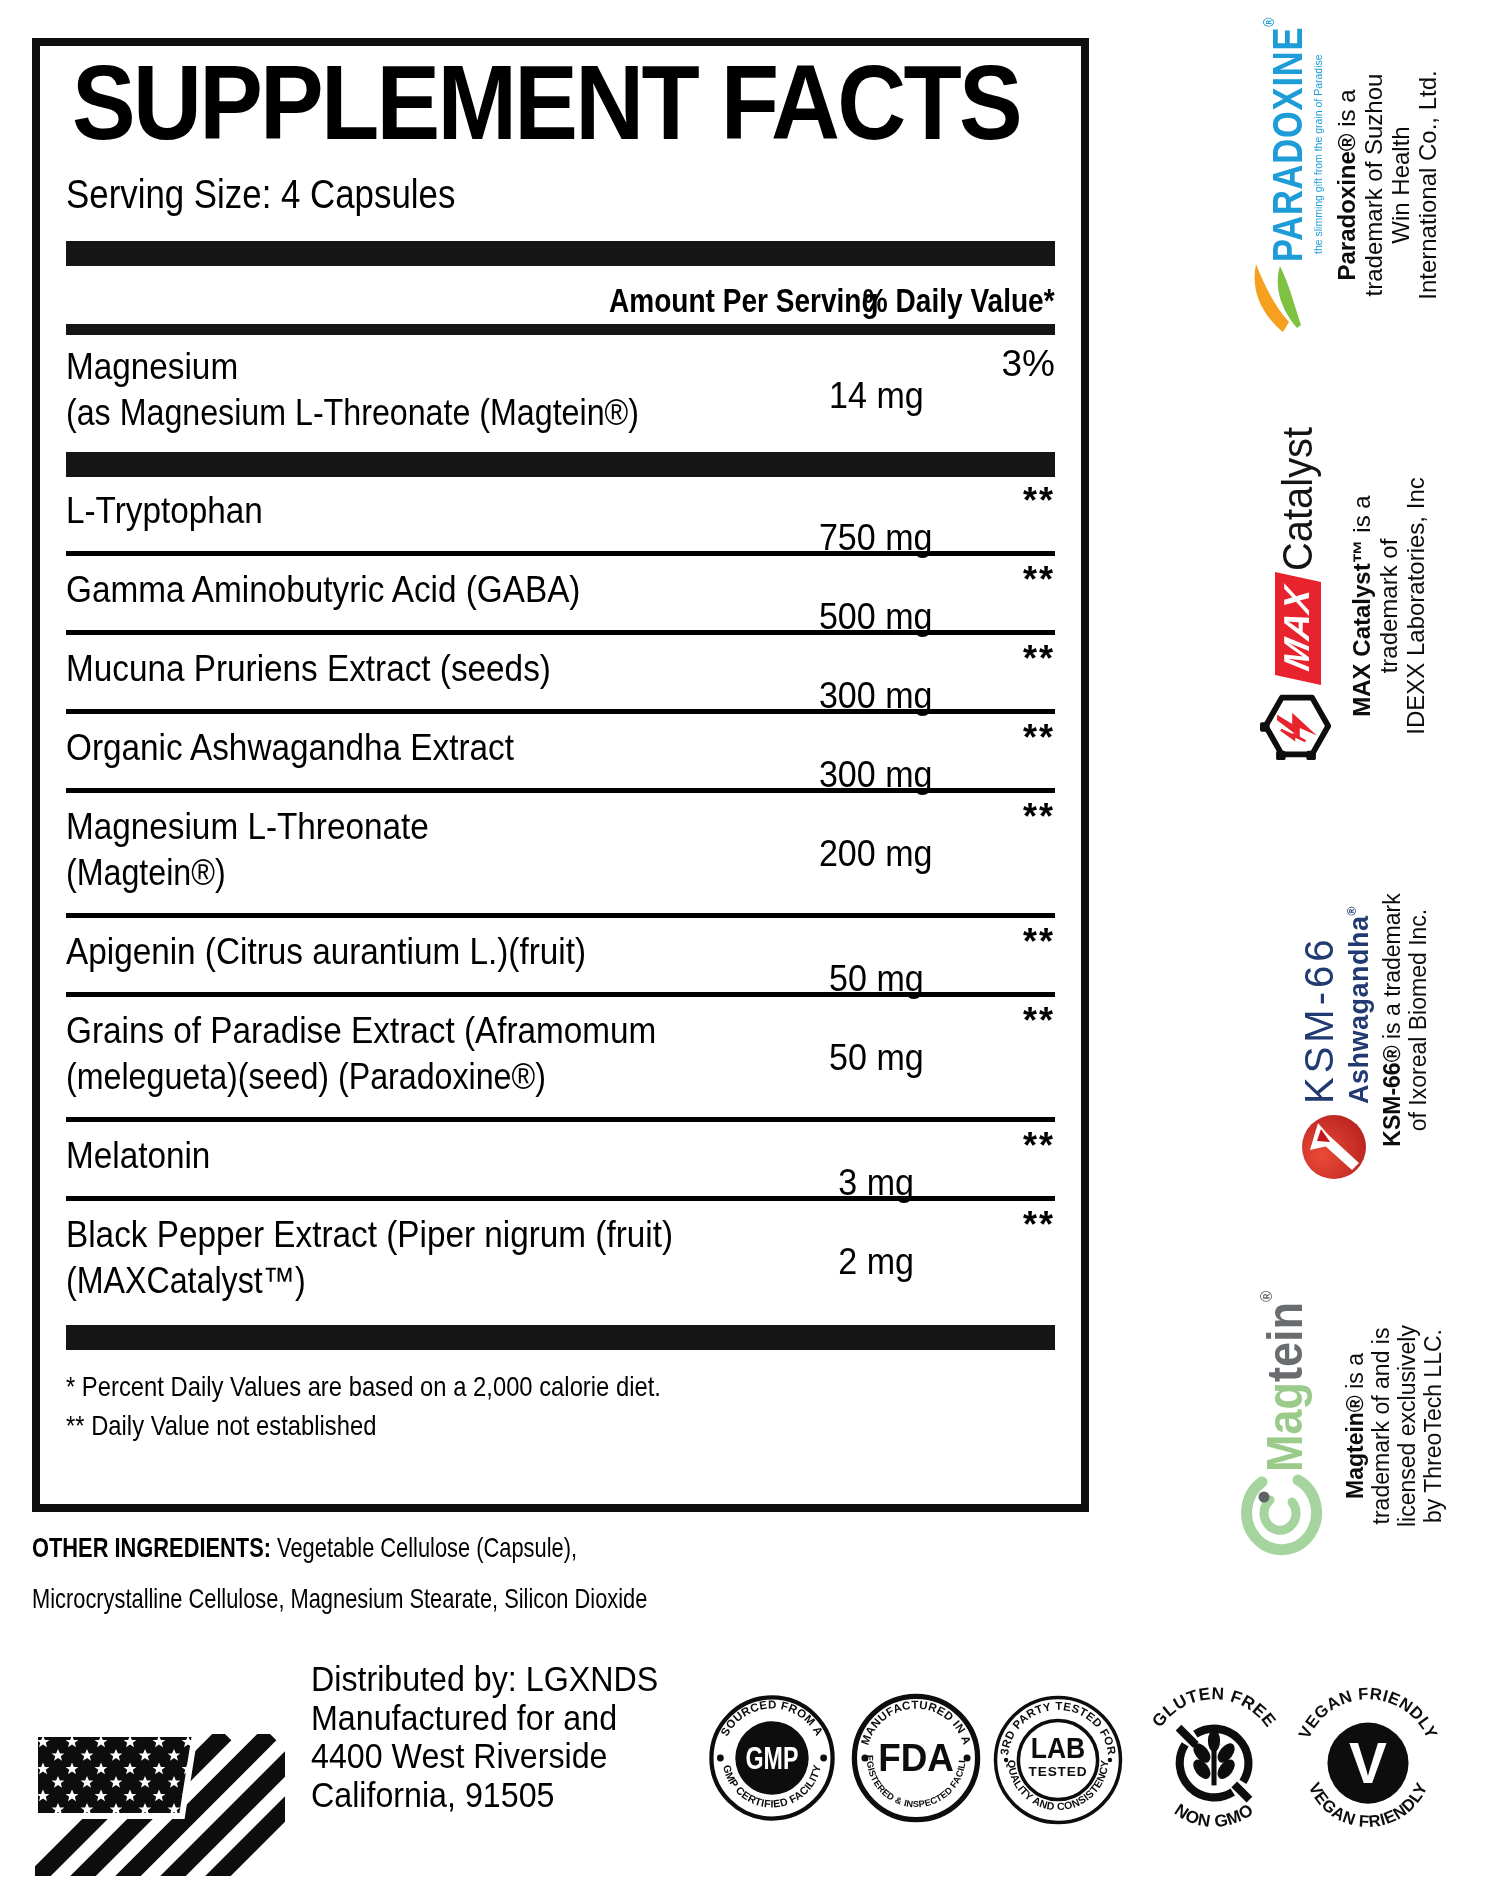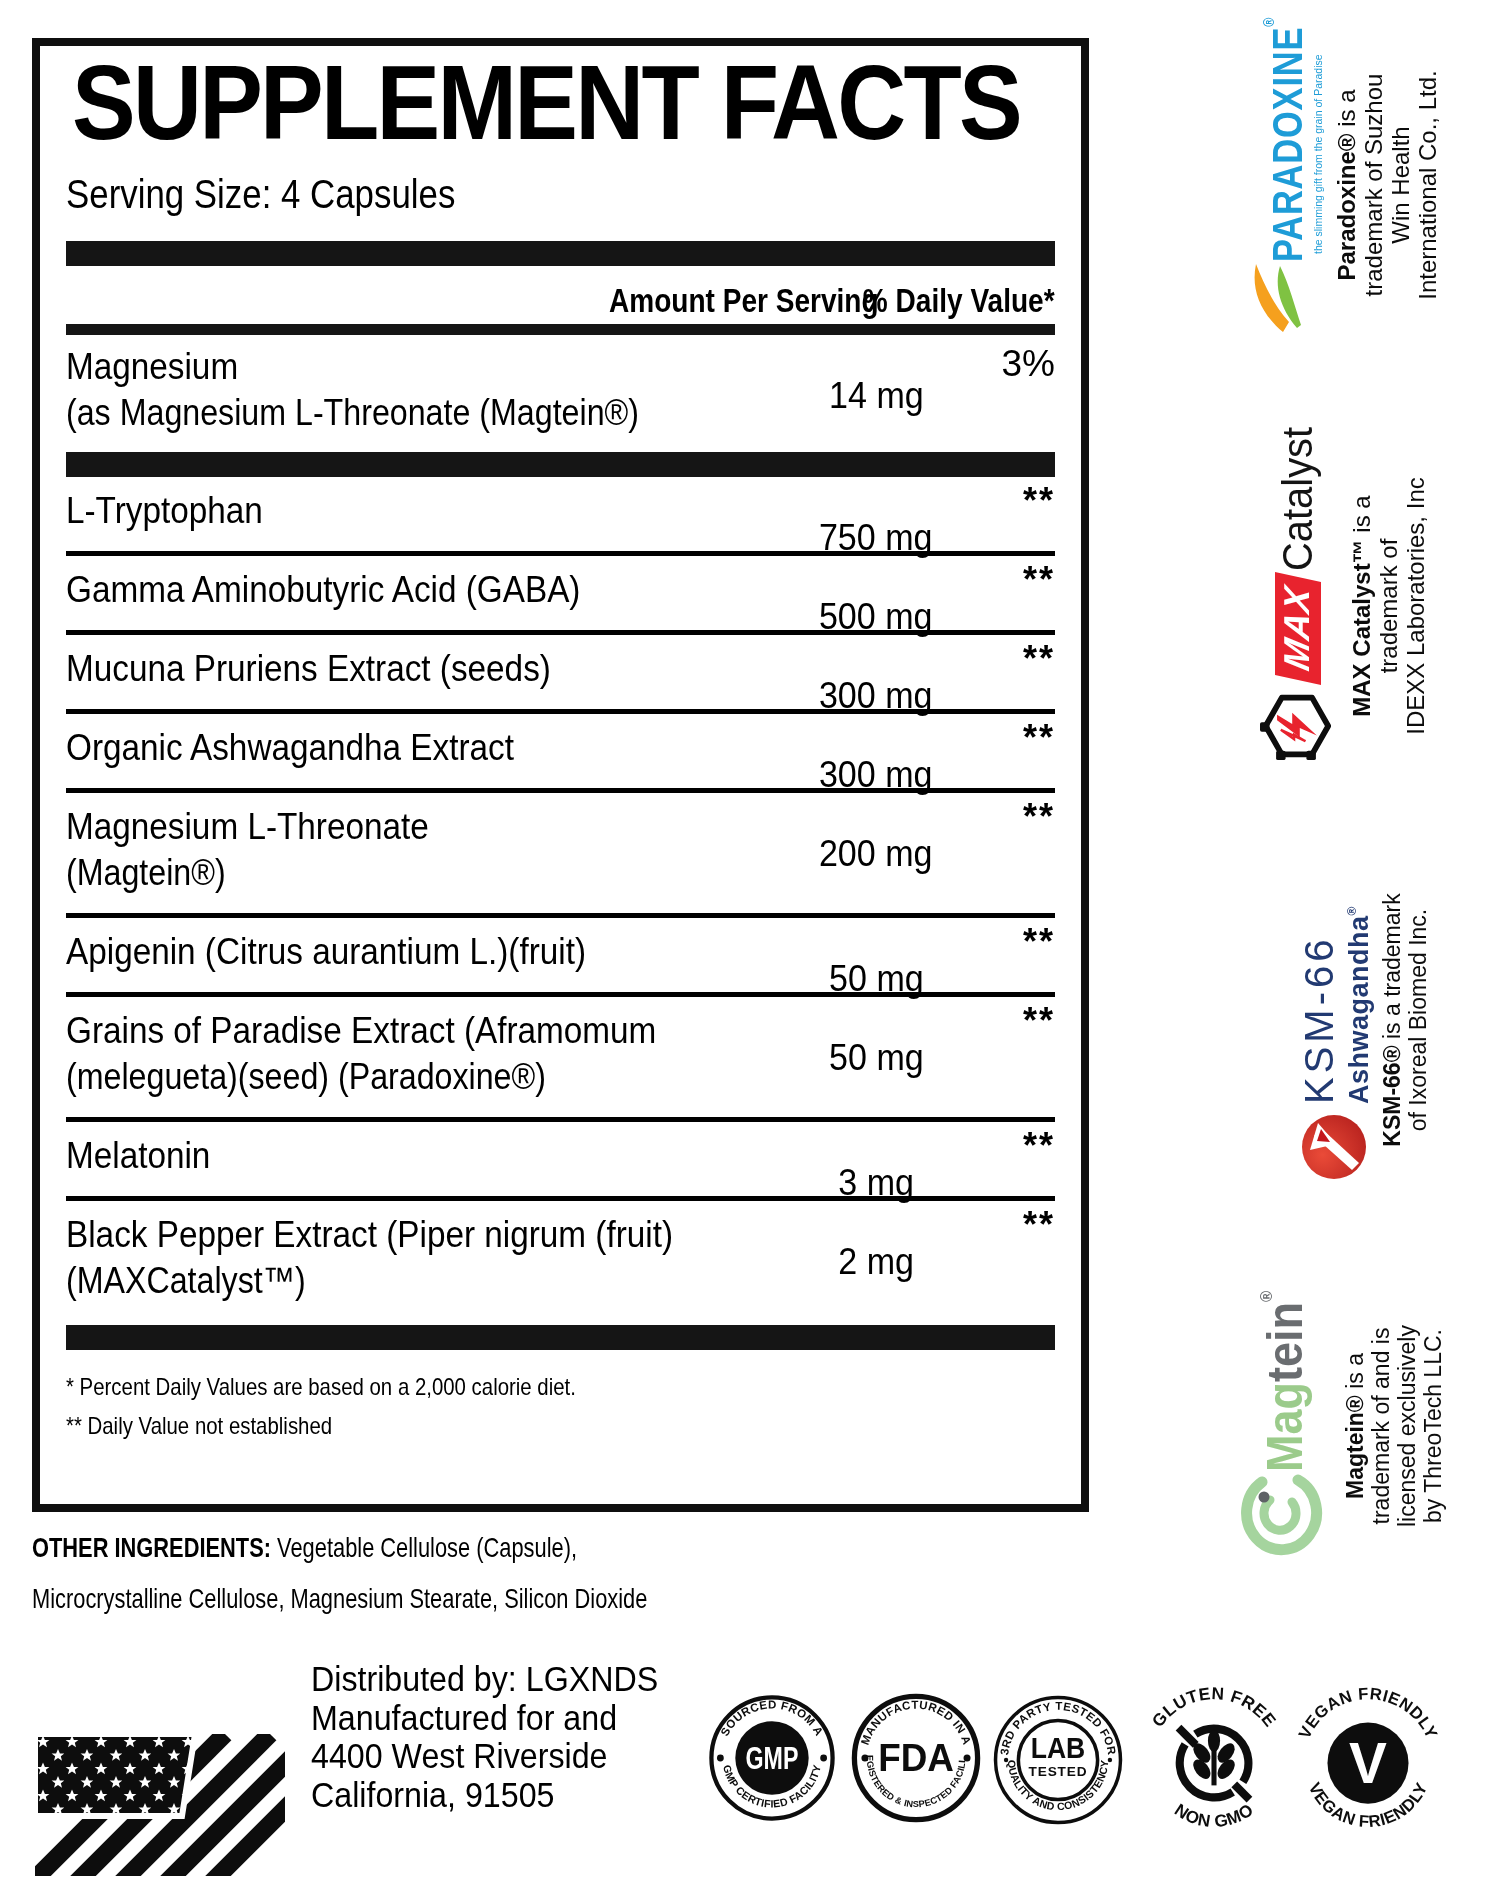--- a/index.html
+++ b/index.html
@@ -30,21 +30,21 @@
   .colhead .amt-h{position:absolute;left:543px;top:0;}
   .colhead .dv-h{position:absolute;right:0;top:0;}
   .mrow{position:relative;padding:9px 0 16px 0;}
   .irow{position:relative;border-top:5px solid #000;padding:11px 0 17px 0;}
   .irow.first{border-top:none;}
   .name,.subname{font-size:37px;line-height:46px;}
   .amt{position:absolute;left:688px;top:8px;width:244px;text-align:center;font-size:37px;margin-top:32px;}
   .dv{position:absolute;right:0;top:8px;font-size:37px;}
   .dv-ast{position:absolute;right:0;top:3px;font-size:36px;font-weight:bold;letter-spacing:2px;}
   .fns{margin-top:17px;}
-  .fn{font-size:24px;line-height:39px;}
+  .fn{font-size:28px;line-height:39px;}
 
   
   .other{position:absolute;left:32px;top:1522px;font-size:28px;line-height:51px;}
   .other b{font-weight:800;}
 
   
   .flag{position:absolute;left:35px;top:1734px;}
   .mfr{position:absolute;left:311px;top:1660px;font-size:35px;line-height:38.5px;}
   .badge{position:absolute;}
   .badge text{font-family:"Liberation Sans",sans-serif;}

